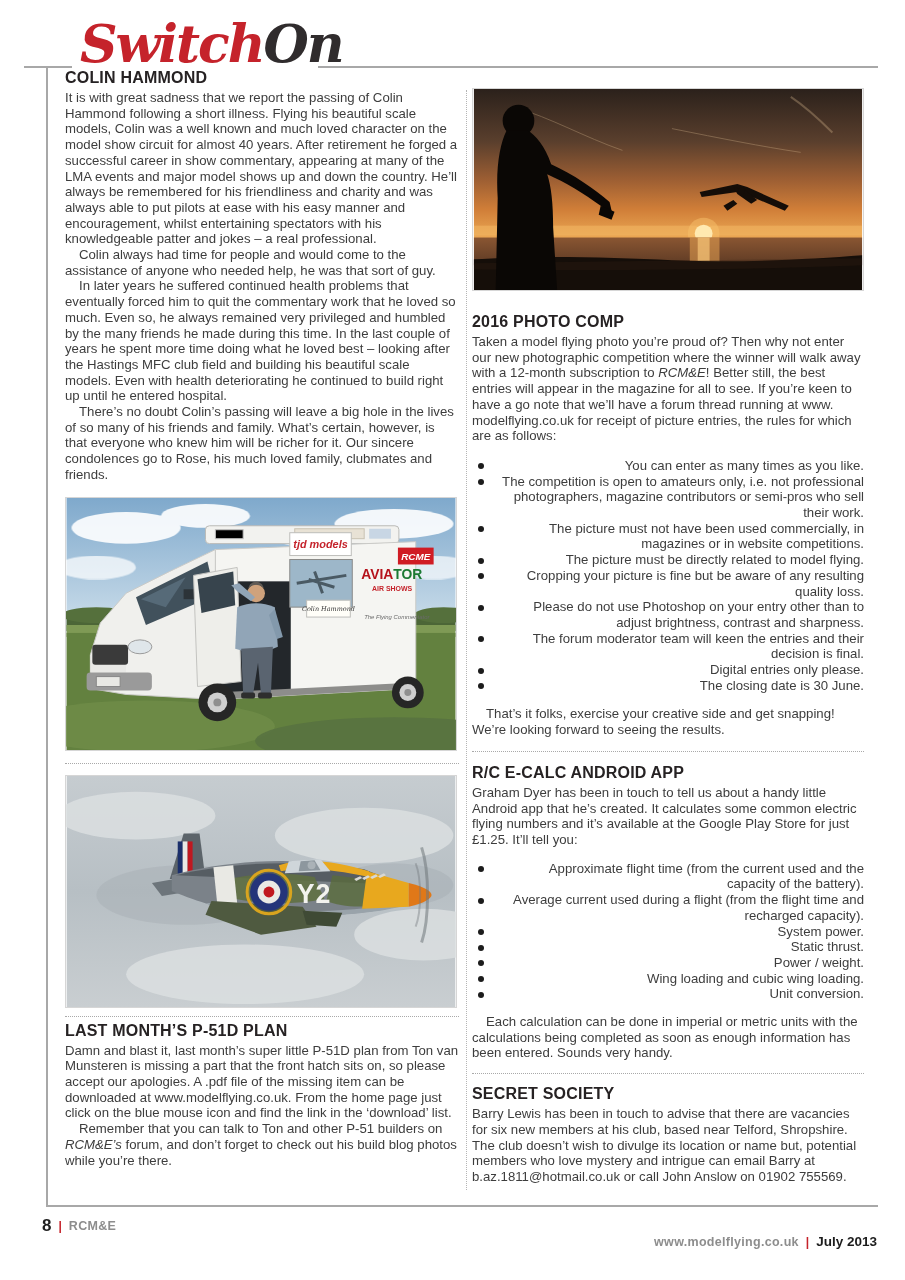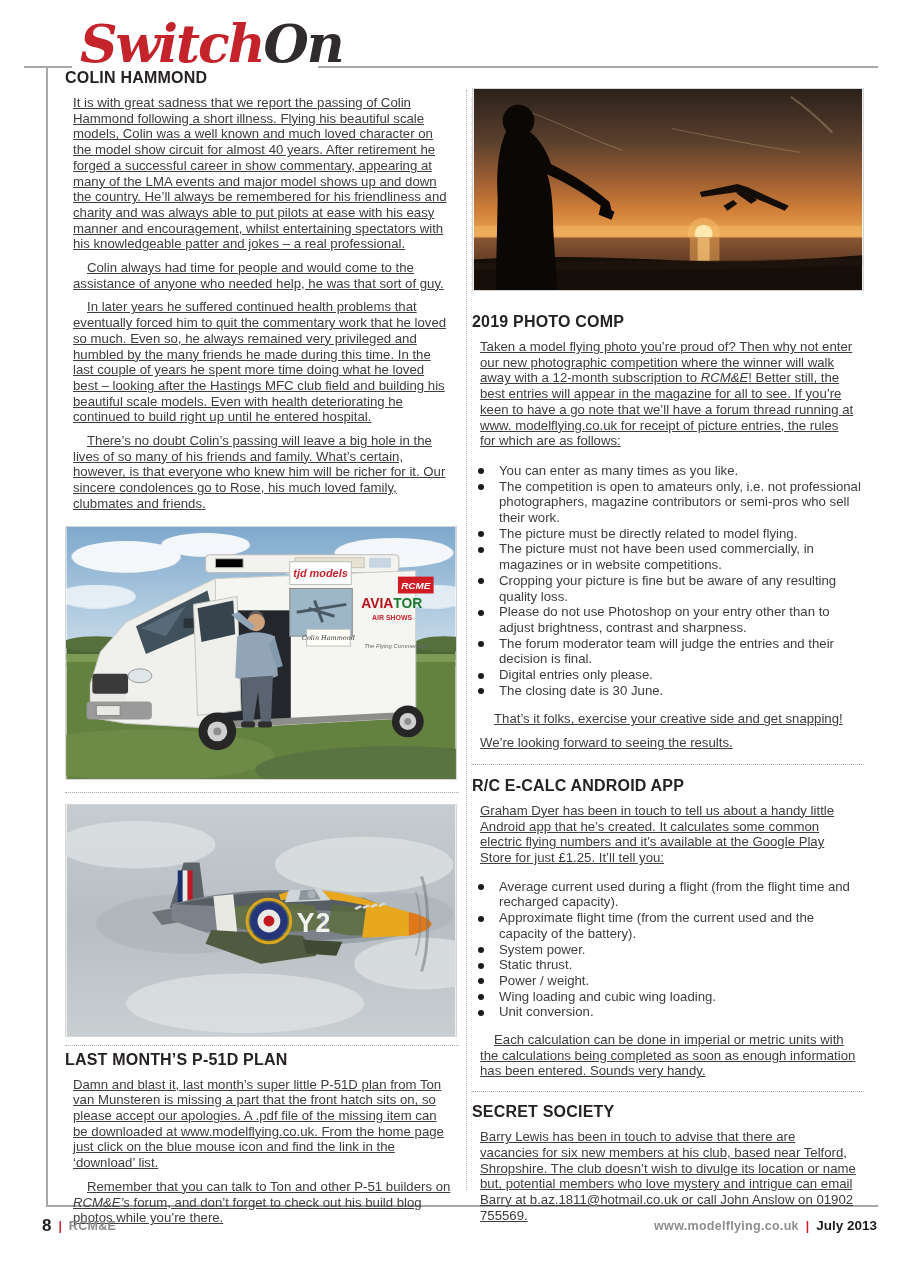--- a/index.html
+++ b/index.html
@@ -33,39 +33,39 @@
   .col-right { left:472px; top:88px; width:392px; }
   .col-divider {
     position:absolute; left:466px; top:90px; height:1100px; width:0;
     border-left:1px dotted #b5b5b5;
   }
 
   h2.sec {
     font-size:16px; line-height:18px; font-weight:bold;
     color:#262223; letter-spacing:0.2px; margin-bottom:3px;
   }
-  p { margin:8px;text-decoration:underline; }
+  p { margin:0; }
   p.ind { text-indent:14px; }
   .it { font-style: italic; }
 
   .photo { display:block; border:1px solid #d6d6d6; }
   .sep { border-top:1px dotted #a9a9a9; height:0; }
 
   ul.dots { list-style:none; margin-top:14px; }
-  ul.dots li { position:relative; padding-left:27px; }
+  ul.dots li { position:relative; padding-left:27px;text-align:right; }
   ul.dots li::before {
     content:""; position:absolute; left:6px; top:5.5px;
     width:6px; height:6px; border-radius:50%; background:#1c1c1c;
   }
 
   .footer-left, .footer-right {
     position:absolute; top:1216px; font-weight:bold; white-space:nowrap;
   }
   .footer-left  { left:42px; }
-  .footer-right { right:28px; text-align:right; }
+  .footer-right { right:28px; text-align:right;margin-top:16px; }
   .pg-num   { font-size:17px; color:#1f1f1f; vertical-align:-1px;}
   .f-sep    { color:#c5232b; font-size:12px; padding:0 7px; font-weight:bold;}
   .f-gray   { color:#8d8d8d; font-size:12.5px; letter-spacing:0.3px;}
   .f-black  { font-size:13.5px; color:#1c1c1c; }
 </style>
 </head>
 <body>
 
 <div class="page">
 
@@ -283,46 +283,46 @@
       </g>
 
       <g fill="#140d08">
         <path d="M228,104 L266,96 L276,99 L318,118 L314,123 L274,106 L266,104 L230,109 Z"></path>
         <path d="M262,99 L274,102 L286,112 L280,116 L266,106 Z"></path>
         <path d="M252,118 L262,112 L266,116 L256,123 Z"></path>
         <circle cx="270" cy="103" r="3.4"></circle>
       </g>
     </svg>
 
-    <h2 class="sec" style="margin-top:22px;">2019 PHOTO COMP</h2>
+    <h2 class="sec" style="margin-top:22px;">2016 PHOTO COMP</h2>
     <p><span>Taken a model flying photo you’re proud of? Then why not enter our new photographic competition where the winner will walk away with a 12-month subscription to </span><span class="it">RCM&amp;E</span><span>! Better still, the best entries will appear in the magazine for all to see. If you’re keen to have a go note that we’ll have a forum thread running at www. modelflying.co.uk for receipt of picture entries, the rules for which are as follows:</span></p>
 
     <ul class="dots">
       <li>You can enter as many times as you like.</li>
       <li>The competition is open to amateurs only, i.e. not professional photographers, magazine contributors or semi-pros who sell their work.</li>
+      <li>The picture must not have been used commercially, in magazines or in website competitions.</li>
       <li>The picture must be directly related to model flying.</li>
-      <li>The picture must not have been used commercially, in magazines or in website competitions.</li>
       <li>Cropping your picture is fine but be aware of any resulting quality loss.</li>
       <li>Please do not use Photoshop on your entry other than to adjust brightness, contrast and sharpness.</li>
-      <li>The forum moderator team will judge the entries and their decision is final.</li>
+      <li>The forum moderator team will keen the entries and their decision is final.</li>
       <li>Digital entries only please.</li>
       <li>The closing date is 30 June.</li>
     </ul>
 
     <p class="ind" style="margin-top:13px;">That’s it folks, exercise your creative side and get snapping!</p>
     <p>We’re looking forward to seeing the results.</p>
 
     <div class="sep" style="margin:13px 0 12px 0;"></div>
 
     <h2 class="sec">R/C E-CALC ANDROID APP</h2>
     <p>Graham Dyer has been in touch to tell us about a handy little Android app that he’s created. It calculates some common electric flying numbers and it’s available at the Google Play Store for just £1.25. It’ll tell you:</p>
 
     <ul class="dots" style="margin-top:13px;">
+      <li>Approximate flight time (from the current used and the capacity of the battery).</li>
       <li>Average current used during a flight (from the flight time and recharged capacity).</li>
-      <li>Approximate flight time (from the current used and the capacity of the battery).</li>
       <li>System power.</li>
       <li>Static thrust.</li>
       <li>Power / weight.</li>
       <li>Wing loading and cubic wing loading.</li>
       <li>Unit conversion.</li>
     </ul>
 
     <p class="ind" style="margin-top:12px;">Each calculation can be done in imperial or metric units with the calculations being completed as soon as enough information has been entered. Sounds very handy.</p>
 
     <div class="sep" style="margin:12px 0 11px 0;"></div>

